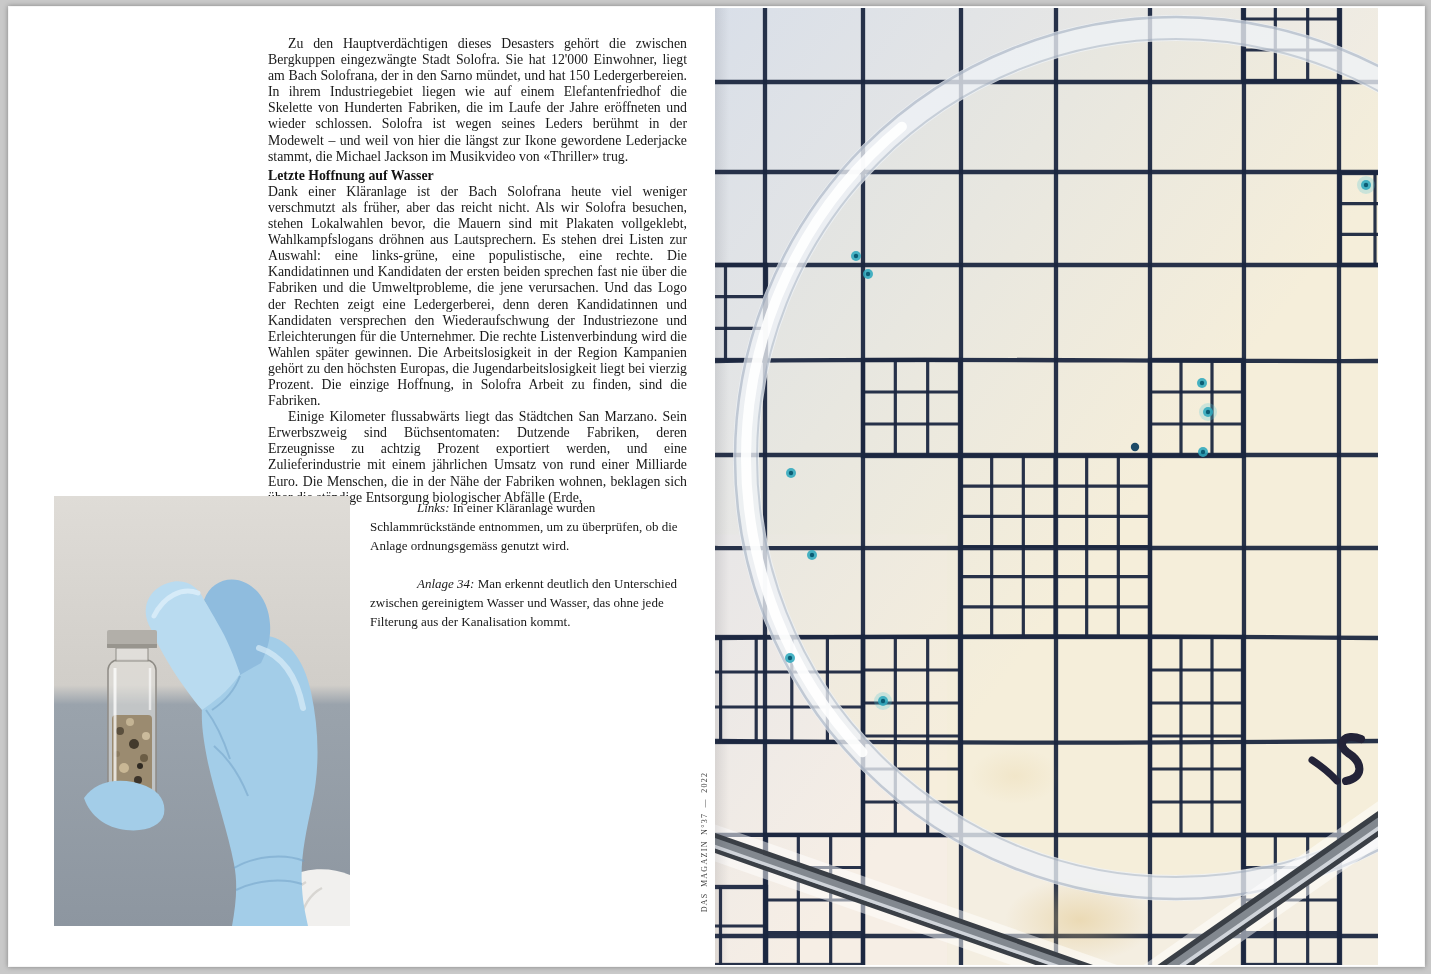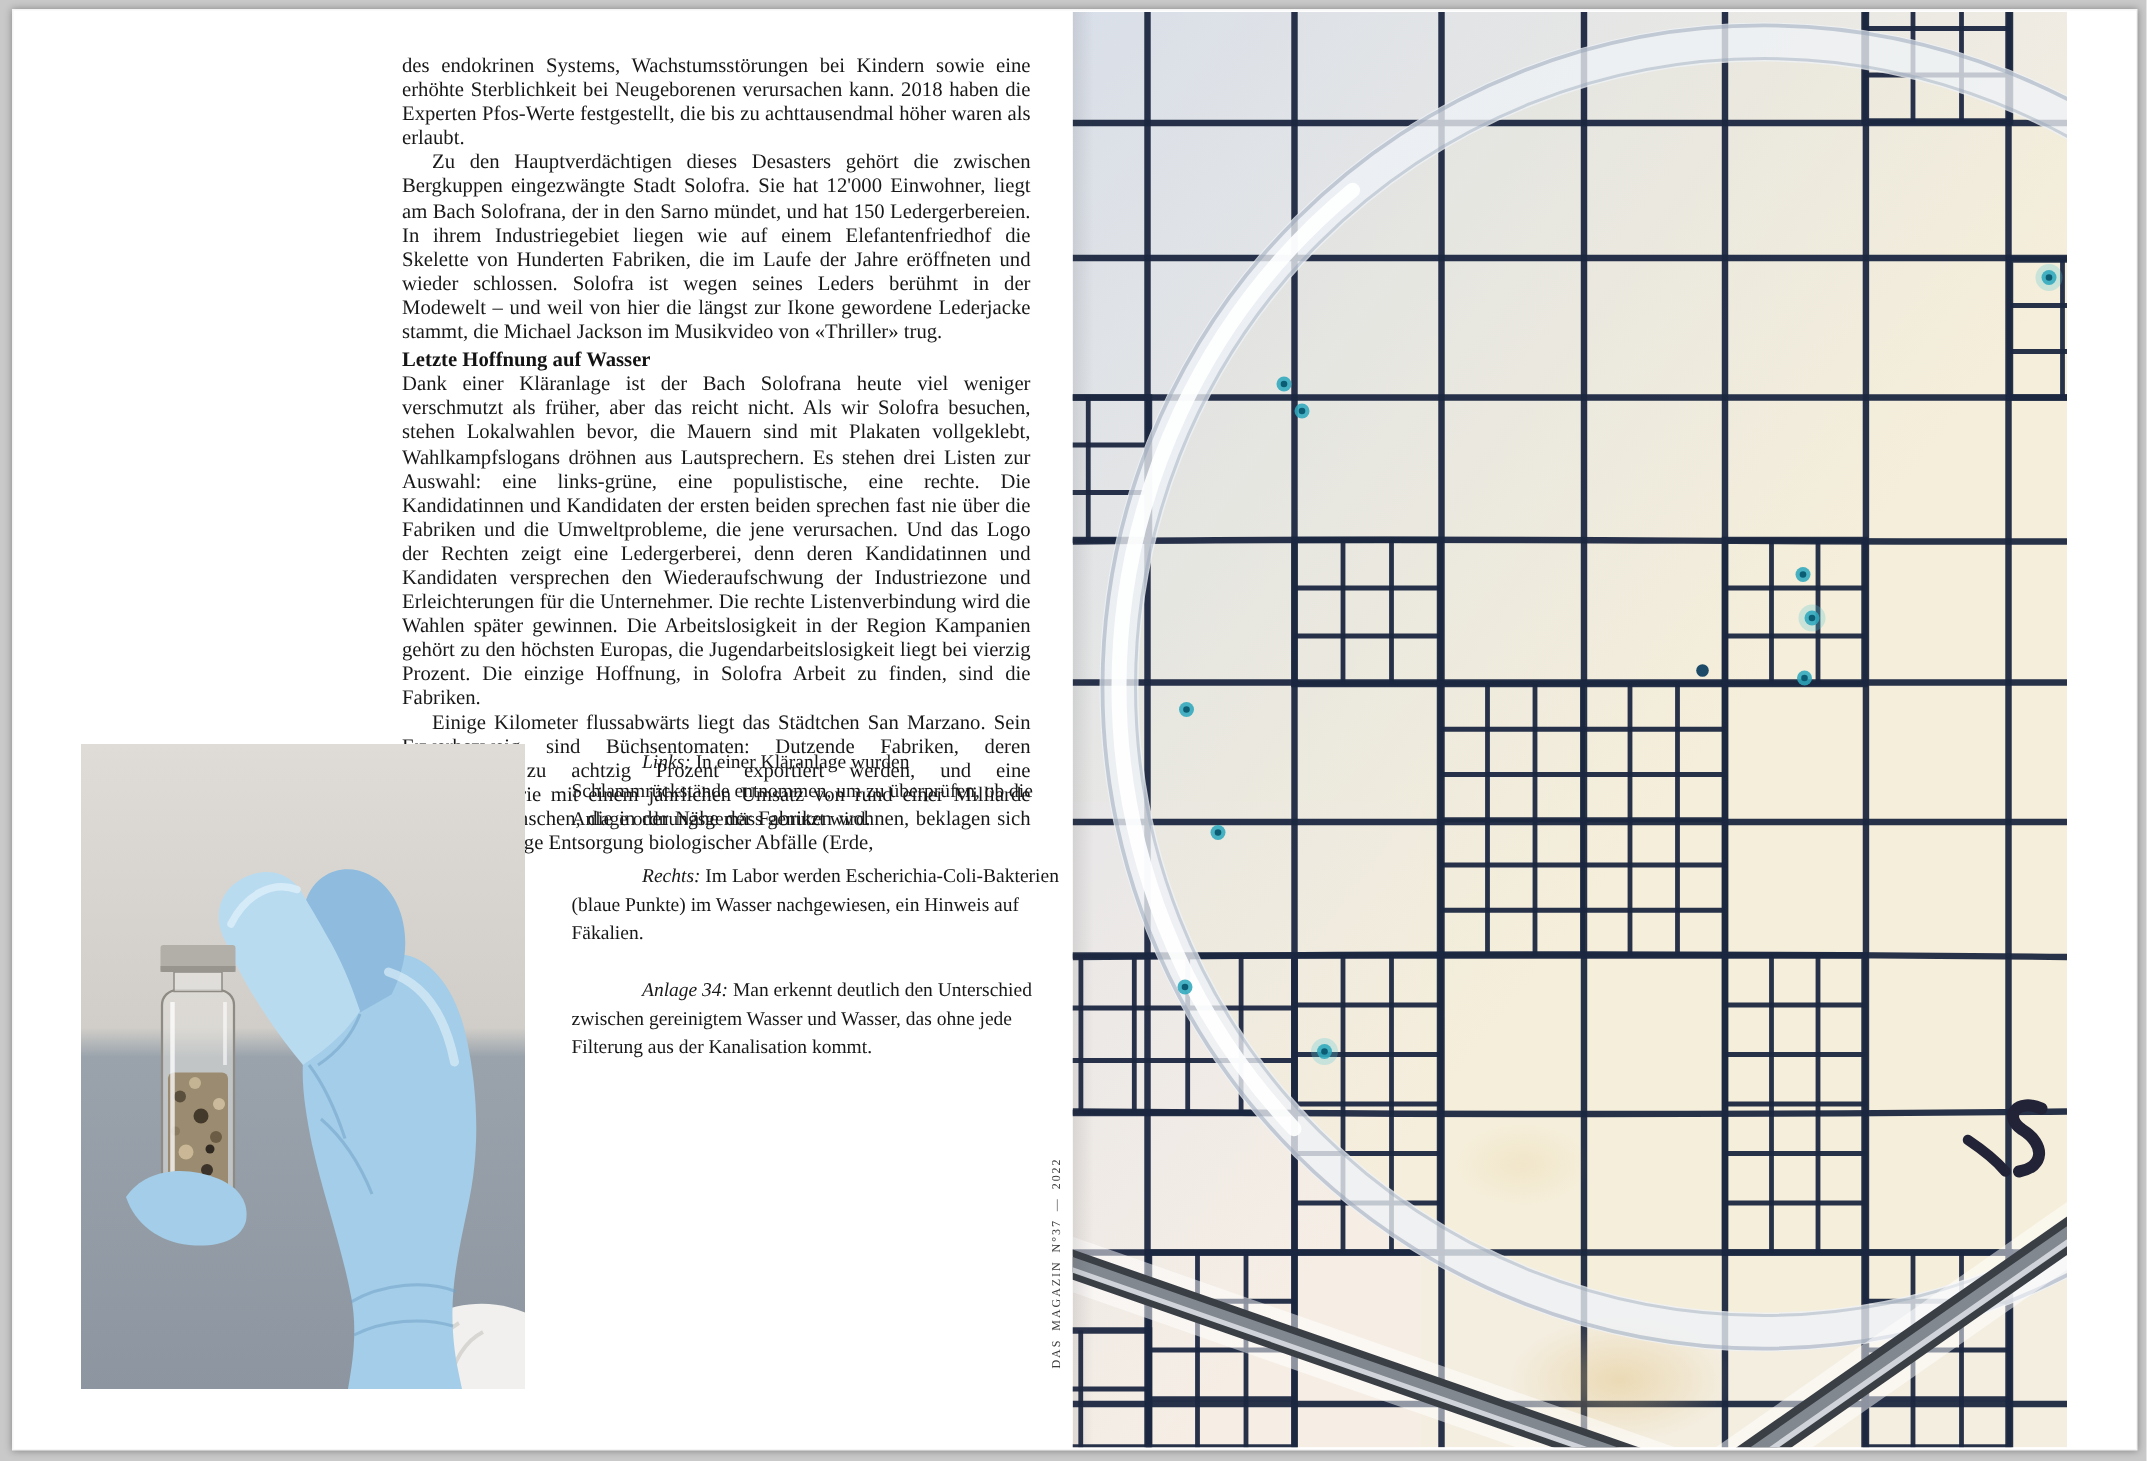--- a/index.html
+++ b/index.html
@@ -19,21 +19,21 @@
     font-size:13.8px;line-height:16.1px;color:#181818;
     text-align:justify;
     hyphens:auto;-webkit-hyphens:auto;
   }
   .body-text p{margin:0;}
   .body-text p.indent{text-indent:20px;}
   .body-text h3{
     margin:3px 0 0 0;font-size:13.8px;line-height:16.1px;font-weight:bold;color:#141414;
   }
   .captions{
-    position:absolute;left:373px;top:492px;width:332px;
+    position:absolute;left:362px;top:492px;width:332px;
     font-size:13px;line-height:19px;color:#181818;
   }
   .caption{margin:0 0 19px 0;text-indent:47px;text-align:left;}
   .caption .cap-label{font-style:italic;}
   .left-photo{
     position:absolute;left:46px;top:490px;width:296px;height:430px;overflow:hidden;
   }
   .right-photo{
     position:absolute;left:707px;top:2px;width:663px;height:957px;overflow:hidden;
   }
@@ -47,30 +47,28 @@
     font-size:8px;letter-spacing:1.3px;word-spacing:2px;color:#3c3c3c;
   }
   svg{display:block;}
 </style>
 </head>
 <body>
 
 <div class="page">
 
   <div class="body-text">
-    <p>des endokrinen Systems, Wachstumsstörungen bei Kindern sowie eine erhöhte Sterblichkeit bei Neugeborenen verursachen kann. 2018 haben die Experten Pfos-Werte festgestellt, die bis zu achttausendmal höher waren als erlaubt.</p>
     <p class="indent">Zu den Hauptverdächtigen dieses Desasters gehört die zwischen Bergkuppen eingezwängte Stadt Solofra. Sie hat 12'000 Einwohner, liegt am Bach Solofrana, der in den Sarno mündet, und hat 150 Ledergerbereien. In ihrem Industriegebiet liegen wie auf einem Elefantenfriedhof die Skelette von Hunderten Fabriken, die im Laufe der Jahre eröffneten und wieder schlossen. Solofra ist wegen seines Leders berühmt in der Modewelt – und weil von hier die längst zur Ikone gewordene Lederjacke stammt, die Michael Jackson im Musikvideo von «Thriller» trug.</p>
     <h3>Letzte Hoffnung auf Wasser</h3>
     <p>Dank einer Kläranlage ist der Bach Solofrana heute viel weniger verschmutzt als früher, aber das reicht nicht. Als wir Solofra besuchen, stehen Lokalwahlen bevor, die Mauern sind mit Plakaten vollgeklebt, Wahlkampfslogans dröhnen aus Lautsprechern. Es stehen drei Listen zur Auswahl: eine links-grüne, eine populistische, eine rechte. Die Kandidatinnen und Kandidaten der ersten beiden sprechen fast nie über die Fabriken und die Umweltprobleme, die jene verursachen. Und das Logo der Rechten zeigt eine Ledergerberei, denn deren Kandidatinnen und Kandidaten versprechen den Wiederaufschwung der Industriezone und Erleichterungen für die Unternehmer. Die rechte Listenverbindung wird die Wahlen später gewinnen. Die Arbeitslosigkeit in der Region Kampanien gehört zu den höchsten Europas, die Jugendarbeitslosigkeit liegt bei vierzig Prozent. Die einzige Hoffnung, in Solofra Arbeit zu finden, sind die Fabriken.</p>
     <p class="indent">Einige Kilometer flussabwärts liegt das Städtchen San Marzano. Sein Erwerbszweig sind Büchsentomaten: Dutzende Fabriken, deren Erzeugnisse zu achtzig Prozent exportiert werden, und eine Zulieferindustrie mit einem jährlichen Umsatz von rund einer Milliarde Euro. Die Menschen, die in der Nähe der Fabriken wohnen, beklagen sich über die ständige Entsorgung biologischer Abfälle (Erde,</p>
   </div>
 
   <div class="captions">
     <p class="caption"><span class="cap-label">Links:</span><span> In einer Kläranlage wurden Schlammrückstände entnommen, um zu überprüfen, ob die Anlage ordnungsgemäss genutzt wird.</span></p>
-    <p class="caption"><span class="cap-label">Rechts:</span><span> Im Labor werden Escherichia-Coli-Bakterien (blaue Punkte) im Wasser nachgewiesen, ein Hinweis auf Fäkalien.</span></p>
     <p class="caption"><span class="cap-label">Anlage 34:</span><span> Man erkennt deutlich den Unterschied zwischen gereinigtem Wasser und Wasser, das ohne jede Filterung aus der Kanalisation kommt.</span></p>
   </div>
 
   <div class="left-photo" id="left-photo">
       <svg width="296" height="430" viewBox="0 0 296 430">
         <defs>
           <linearGradient id="lpBg" x1="0" y1="0" x2="0" y2="1">
             <stop offset="0" stop-color="#dfdcd7"></stop>
             <stop offset="0.44" stop-color="#d1cec9"></stop>
             <stop offset="0.485" stop-color="#9aa3ac"></stop>

